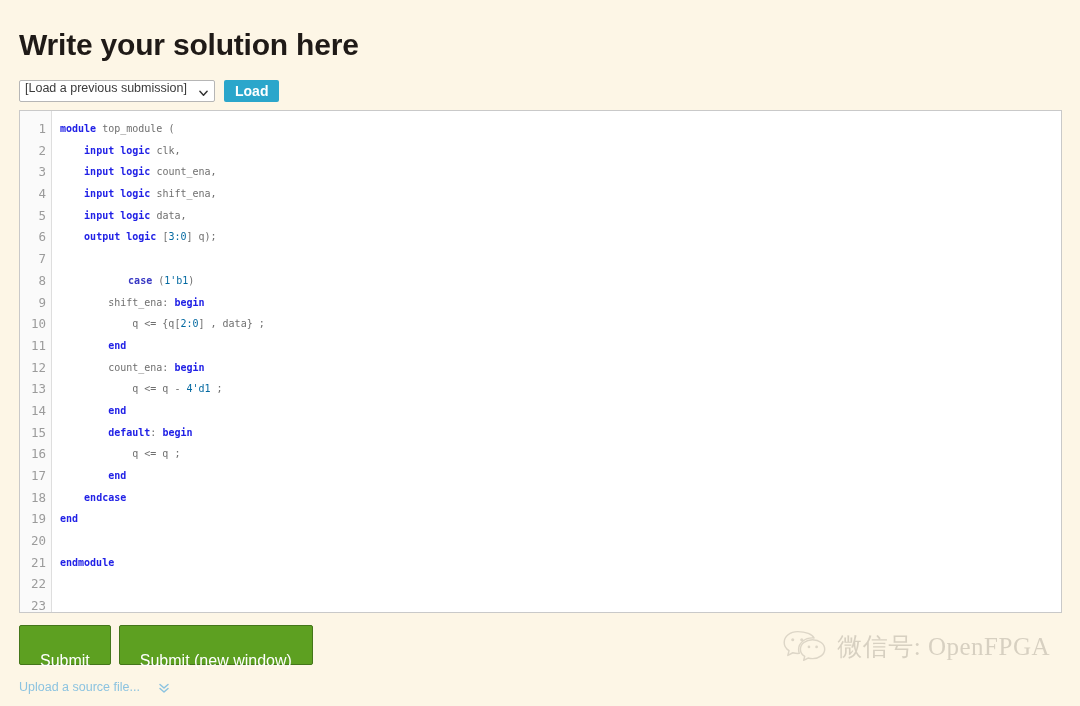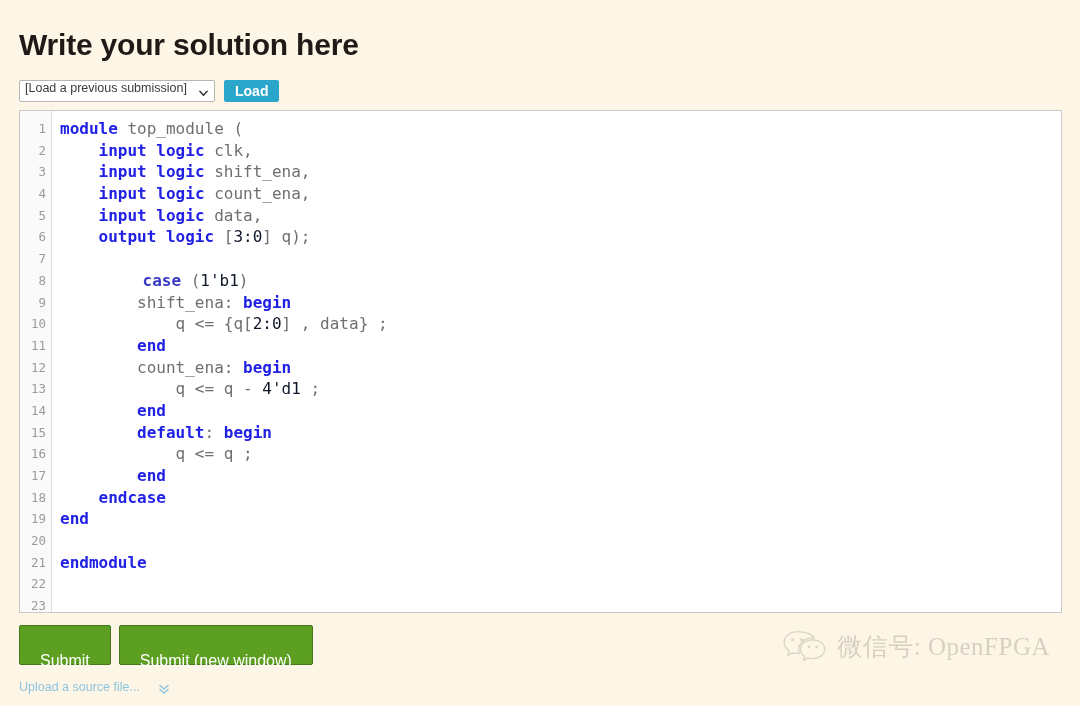--- a/index.html
+++ b/index.html
@@ -118,29 +118,29 @@
     height: 21.7px;
   }
   .code {
     flex: 1 1 auto;
     padding: 7px 0 0 8px;
     box-sizing: border-box;
     overflow: hidden;
   }
   .code .line {
     font-family: "DejaVu Sans Mono", monospace;
-    font-size: 16px;
+    font-size: 10px;
     line-height: 21.7px;
     height: 21.7px;
     white-space: pre;
     color: #666666;
   }
   .tok-kw   { color: #2121e6; font-weight: bold; }
   .tok-kw2  { color: #3838c4; font-weight: bold; margin-left: 44px; }
-  .tok-num  { color: #0f172a; }
+  .tok-num  { color: #0369a1; }
   .tok-id   { color: #6f6f6f; }
   .tok-punc { color: #6f6f6f; }
 
   
   .btn-row {
     position: absolute;
     left: 19px;
     top: 625px;
     display: flex;
     gap: 8px;
@@ -159,21 +159,20 @@
     cursor: pointer;
     white-space: nowrap;
   }
 
   
   .upload-row {
     position: absolute;
     left: 19px;
     top: 680px;
     display: flex;
-    align-items: center;
     gap: 18px;
   }
   .upload-link {
     color: #8cc3e0;
     font-size: 12.5px;
     text-decoration: none;
     cursor: pointer;
     white-space: nowrap;
   }
   .upload-chev {
@@ -244,22 +243,22 @@
         <div class="ln">18</div>
         <div class="ln">19</div>
         <div class="ln">20</div>
         <div class="ln">21</div>
         <div class="ln">22</div>
         <div class="ln">23</div>
       </div>
     <div class="code" id="codearea">
         <div class="line"><span class="tok-kw">module</span><span class="tok-id"> </span><span class="tok-id">top_module</span><span class="tok-punc"> (</span></div>
         <div class="line"><span class="tok-id">    </span><span class="tok-kw">input</span><span class="tok-id"> </span><span class="tok-kw">logic</span><span class="tok-id"> </span><span class="tok-id">clk</span><span class="tok-punc">,</span></div>
+        <div class="line"><span class="tok-id">    </span><span class="tok-kw">input</span><span class="tok-id"> </span><span class="tok-kw">logic</span><span class="tok-id"> </span><span class="tok-id">count_ena</span><span class="tok-punc">,</span></div>
         <div class="line"><span class="tok-id">    </span><span class="tok-kw">input</span><span class="tok-id"> </span><span class="tok-kw">logic</span><span class="tok-id"> </span><span class="tok-id">shift_ena</span><span class="tok-punc">,</span></div>
-        <div class="line"><span class="tok-id">    </span><span class="tok-kw">input</span><span class="tok-id"> </span><span class="tok-kw">logic</span><span class="tok-id"> </span><span class="tok-id">count_ena</span><span class="tok-punc">,</span></div>
         <div class="line"><span class="tok-id">    </span><span class="tok-kw">input</span><span class="tok-id"> </span><span class="tok-kw">logic</span><span class="tok-id"> </span><span class="tok-id">data</span><span class="tok-punc">,</span></div>
         <div class="line"><span class="tok-id">    </span><span class="tok-kw">output</span><span class="tok-id"> </span><span class="tok-kw">logic</span><span class="tok-punc"> [</span><span class="tok-num">3:0</span><span class="tok-punc">] q);</span></div>
         <div class="line">&nbsp;</div>
         <div class="line"><span class="tok-id">    </span><span class="tok-kw2">case</span><span class="tok-punc"> (</span><span class="tok-num">1'b1</span><span class="tok-punc">)</span></div>
         <div class="line"><span class="tok-id">        shift_ena</span><span class="tok-punc">: </span><span class="tok-kw">begin</span></div>
         <div class="line"><span class="tok-id">            q &lt;= {q[</span><span class="tok-num">2:0</span><span class="tok-id">] , data} ;</span></div>
         <div class="line"><span class="tok-id">        </span><span class="tok-kw">end</span></div>
         <div class="line"><span class="tok-id">        count_ena</span><span class="tok-punc">: </span><span class="tok-kw">begin</span></div>
         <div class="line"><span class="tok-id">            q &lt;= q - </span><span class="tok-num">4'd1</span><span class="tok-id"> ;</span></div>
         <div class="line"><span class="tok-id">        </span><span class="tok-kw">end</span></div>

